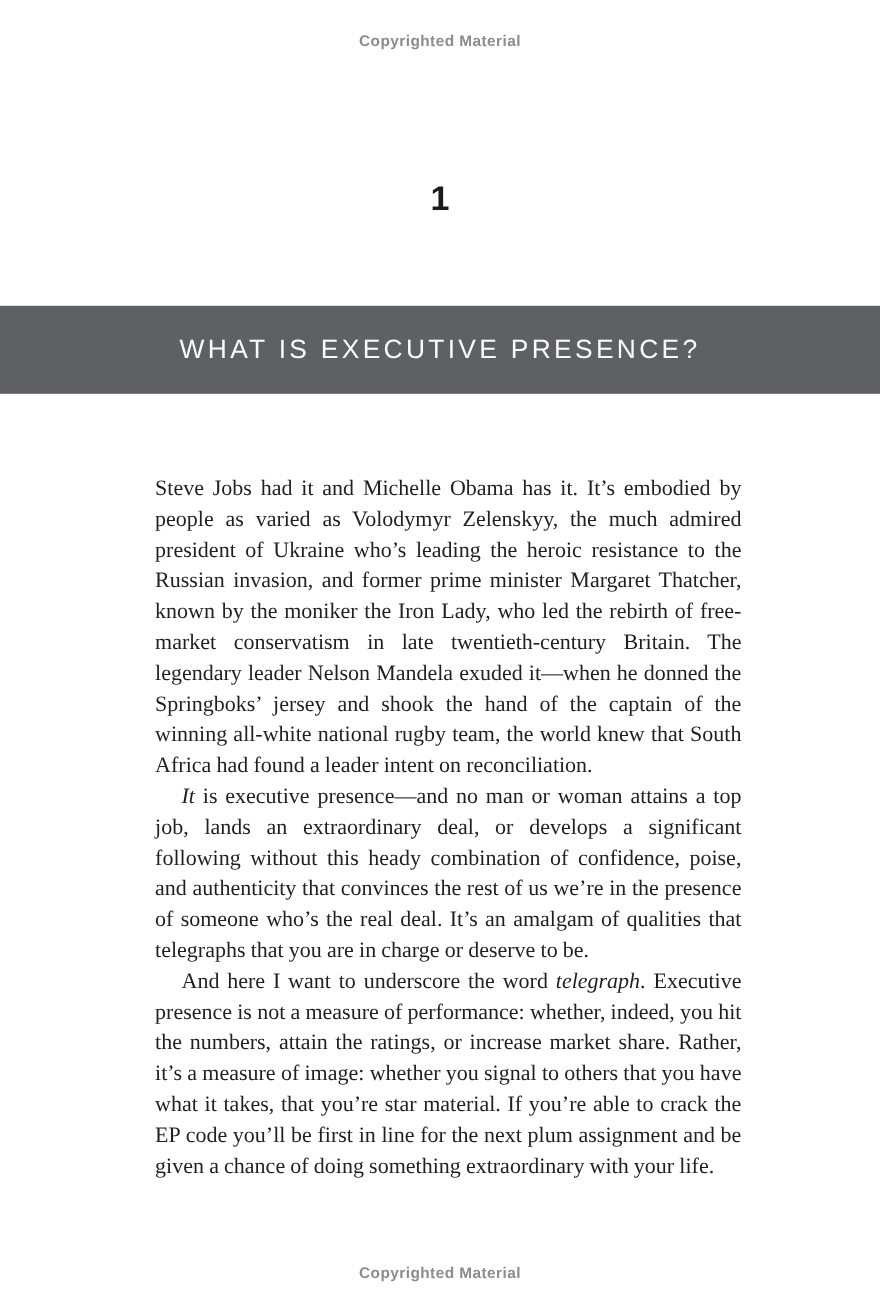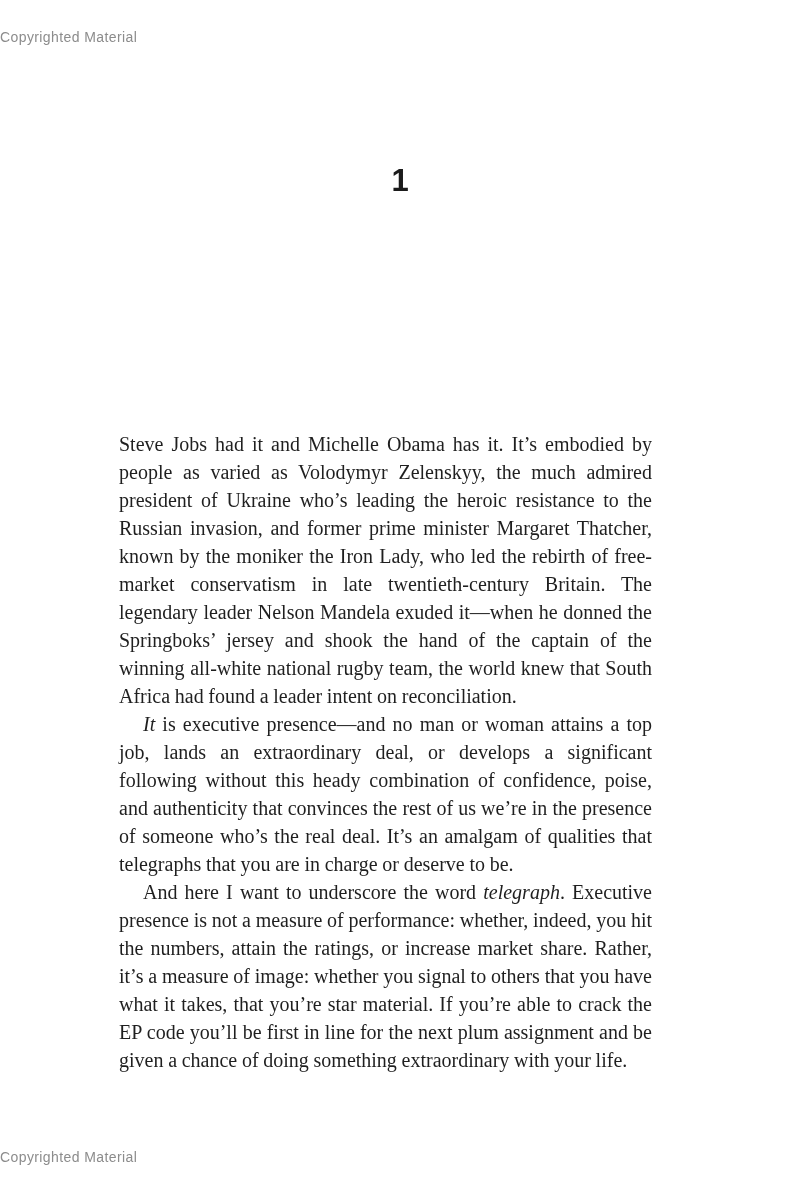--- a/index.html
+++ b/index.html
@@ -12,23 +12,24 @@
     width: 800px;
     height: 1196px;
     background: #ffffff;
     overflow: hidden;
     font-family: "Liberation Sans", sans-serif;
   }
   .copyright {
     position: absolute;
     left: 0;
     width: 100%;
+    text-align: center;
     font-family: "Liberation Sans", sans-serif;
     font-size: 14px;
-    font-weight: normal;
+    font-weight: bold;
     letter-spacing: 0.4px;
     color: #8c8c8c;
   }
   .copyright.top { top: 29px; }
   .copyright.bottom { top: 1149px; }
   .chapter-number {
     position: absolute;
     top: 163px;
     left: 0;
     width: 100%;
@@ -54,21 +55,21 @@
     font-family: "Liberation Sans", sans-serif;
     font-size: 24px;
     font-weight: 400;
     letter-spacing: 3px;
     color: #fafafa;
     white-space: nowrap;
   }
   .body-text {
     position: absolute;
     top: 430px;
-    left: 119px;
+    left: 141px;
     width: 533px;
     font-family: "Liberation Serif", "DejaVu Serif", serif;
     font-size: 20px;
     line-height: 28px;
     color: #1f1f1f;
     text-align: justify;
     word-spacing: -0.3px;
   }
   .body-text p {
     margin: 0;
@@ -84,20 +85,23 @@
 </style>
 </head>
 <body>
 
 <div class="page" style="background: rgb(255, 255, 255);">
 
   <div class="copyright top" style="color: rgb(140, 140, 140);">Copyrighted Material</div>
 
   <div class="chapter-number">1</div>
 
+  <div class="banner" style="background: rgb(95, 96, 99);">
+    <h1 class="banner-title" style="color: rgb(250, 250, 250);">WHAT IS EXECUTIVE PRESENCE?</h1>
+  </div>
 
   <div class="body-text" style="color: rgb(31, 31, 31);">
       <p class=""><span>Steve Jobs had it and Michelle Obama has it. It’s embodied by people as varied as Volodymyr Zelenskyy, the much admired president of Ukraine who’s leading the heroic resistance to the Russian invasion, and former prime minister Margaret Thatcher, known by the moniker the Iron Lady, who led the rebirth of free-market conservatism in late twentieth-century Britain. The legendary leader Nelson Mandela exuded it—when he donned the Springboks’ jersey and shook the hand of the captain of the winning all-white national rugby team, the world knew that South Africa had found a leader intent on reconciliation.</span></p>
       <p class="indent"><em>It</em><span> is executive presence—and no man or woman attains a top job, lands an extraordinary deal, or develops a significant following without this heady combination of confidence, poise, and authenticity that convinces the rest of us we’re in the presence of someone who’s the real deal. It’s an amalgam of qualities that telegraphs that you are in charge or deserve to be.</span></p>
       <p class="indent"><span>And here I want to underscore the word </span><em>telegraph</em><span>. Executive presence is not a measure of performance: whether, indeed, you hit the numbers, attain the ratings, or increase market share. Rather, it’s a measure of image: whether you signal to others that you have what it takes, that you’re star material. If you’re able to crack the EP code you’ll be first in line for the next plum assignment and be given a chance of doing something extraordinary with your life.</span></p>
     </div>
 
   <div class="copyright bottom" style="color: rgb(140, 140, 140);">Copyrighted Material</div>
 
 </div>

